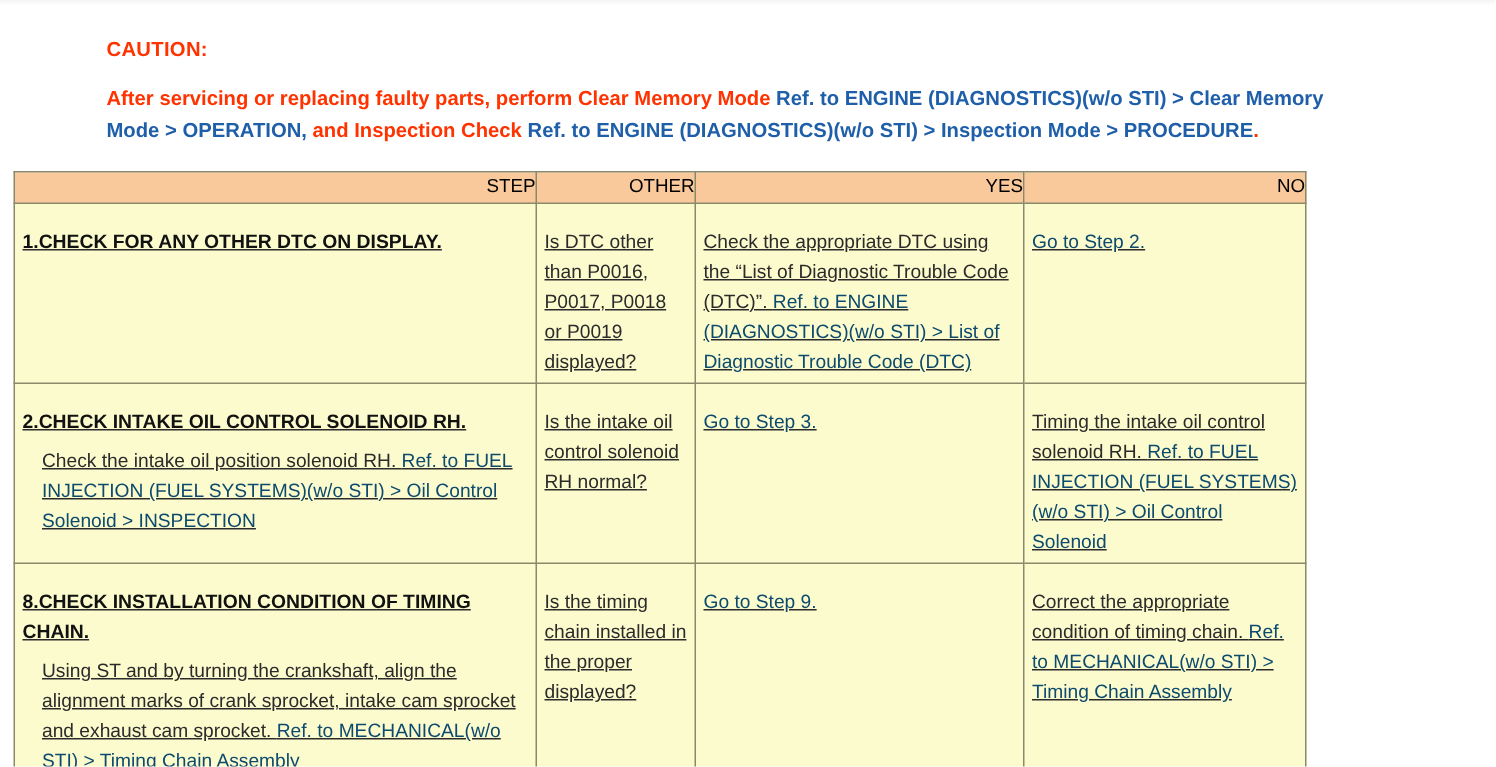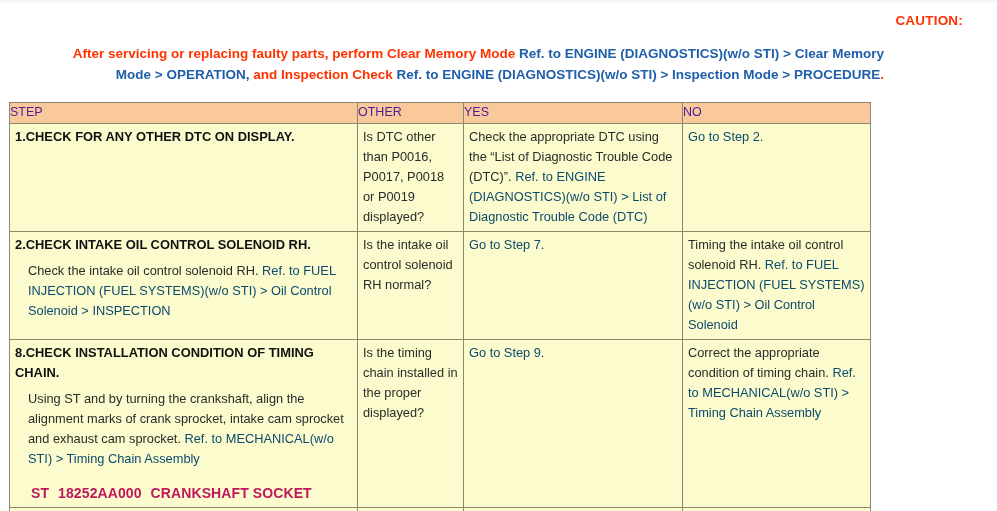--- a/index.html
+++ b/index.html
@@ -22,23 +22,22 @@
     height: 4px;
     background: linear-gradient(to bottom, #f4f4f4 0%, #fbfbfb 60%, #ffffff 100%);
   }
   .page {
     position: absolute;
     top: 0; left: 0;
     width: 997px;
   }
   
   .caution {
-    margin: 4px;
+    margin: 16px;
     padding: 8px 30px 0 55px;
-    text-align: right;
   }
   .caution-title {
     color: #ff3300;
     font-weight: bold;
     font-size: 13.5px;
     line-height: 18px;
     letter-spacing: 0.2px;
     margin: 0 0 14px 0;
   }
   .caution-body {
@@ -66,33 +65,34 @@
   table.proc col.c-step  { width: 348px; }
   table.proc col.c-check { width: 106px; }
   table.proc col.c-yes   { width: 219px; }
   table.proc col.c-no    { width: 188px; }
 
   table.proc th {
     background: #f9c99b;
     border: 1px solid #8a8a6a;
     font-weight: normal;
     font-size: 12.5px;
-    color: #4c1d95;
-    text-align: left;
+    color: #000000;
+    text-align: right;
     padding: 2px 0 3px 0;
     line-height: 15px;
   }
   table.proc td {
     background: #fcfbcd;
     border: 1px solid #8a8a6a;
     vertical-align: top;
     font-size: 12.8px;
     line-height: 20px;
     color: #2b2b2b;
-    padding: 3px 4px 4px 5px;
+    padding: 15px 4px 4px 5px;
+    text-decoration: underline;
   }
   td.cell-step { padding-left: 5px; }
   .step-title {
     font-weight: bold;
     font-size: 12.9px;
     line-height: 20px;
     color: #111111;
     margin: 0;
   }
   .step-body {
@@ -152,24 +152,24 @@
             <td class="cell-step">
               <div class="step-title">1.CHECK FOR ANY OTHER DTC ON DISPLAY.</div>
             </td>
             <td class="cell-check"><span>Is DTC other than P0016, P0017, P0018 or P0019 displayed?</span></td>
             <td class="cell-yes"><span>Check the appropriate DTC using the “List of Diagnostic Trouble Code (DTC)”. </span><span class="lnk-t">Ref. to ENGINE (DIAGNOSTICS)(w/o STI) &gt; List of Diagnostic Trouble Code (DTC)</span></td>
             <td class="cell-no"><span class="lnk-t">Go to Step 2.</span></td>
           </tr>
           <tr>
             <td class="cell-step">
               <div class="step-title">2.CHECK INTAKE OIL CONTROL SOLENOID RH.</div>
-              <div class="step-body"><span>Check the intake oil control solenoid RH. </span><span class="lnk-t">Ref. to FUEL INJECTION (FUEL SYSTEMS)(w/o STI) &gt; Oil Control Solenoid &gt; INSPECTION</span></div>
+              <div class="step-body"><span>Check the intake oil position solenoid RH. </span><span class="lnk-t">Ref. to FUEL INJECTION (FUEL SYSTEMS)(w/o STI) &gt; Oil Control Solenoid &gt; INSPECTION</span></div>
             </td>
             <td class="cell-check"><span>Is the intake oil control solenoid RH normal?</span></td>
-            <td class="cell-yes"><span class="lnk-t">Go to Step 7.</span></td>
+            <td class="cell-yes"><span class="lnk-t">Go to Step 3.</span></td>
             <td class="cell-no"><span>Timing the intake oil control solenoid RH. </span><span class="lnk-t">Ref. to FUEL INJECTION (FUEL SYSTEMS)(w/o STI) &gt; Oil Control Solenoid</span></td>
           </tr>
           <tr>
             <td class="cell-step">
               <div class="step-title">8.CHECK INSTALLATION CONDITION OF TIMING CHAIN.</div>
               <div class="step-body"><span>Using ST and by turning the crankshaft, align the alignment marks of crank sprocket, intake cam sprocket and exhaust cam sprocket. </span><span class="lnk-t">Ref. to MECHANICAL(w/o STI) &gt; Timing Chain Assembly</span></div>
               <div class="step-extra"><span>ST</span><span class="gap"></span><span>18252AA000</span><span class="gap"></span><span>CRANKSHAFT SOCKET</span></div>
             </td>
             <td class="cell-check"><span>Is the timing chain installed in the proper displayed?</span></td>
             <td class="cell-yes"><span class="lnk-t">Go to Step 9.</span></td>

